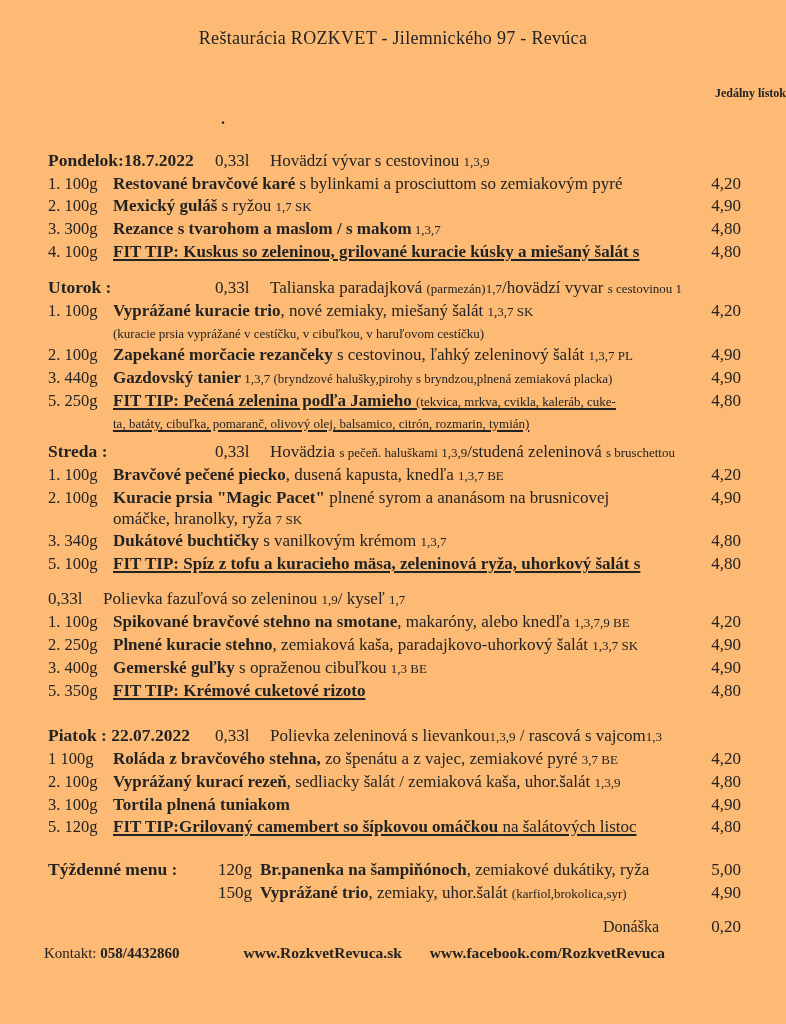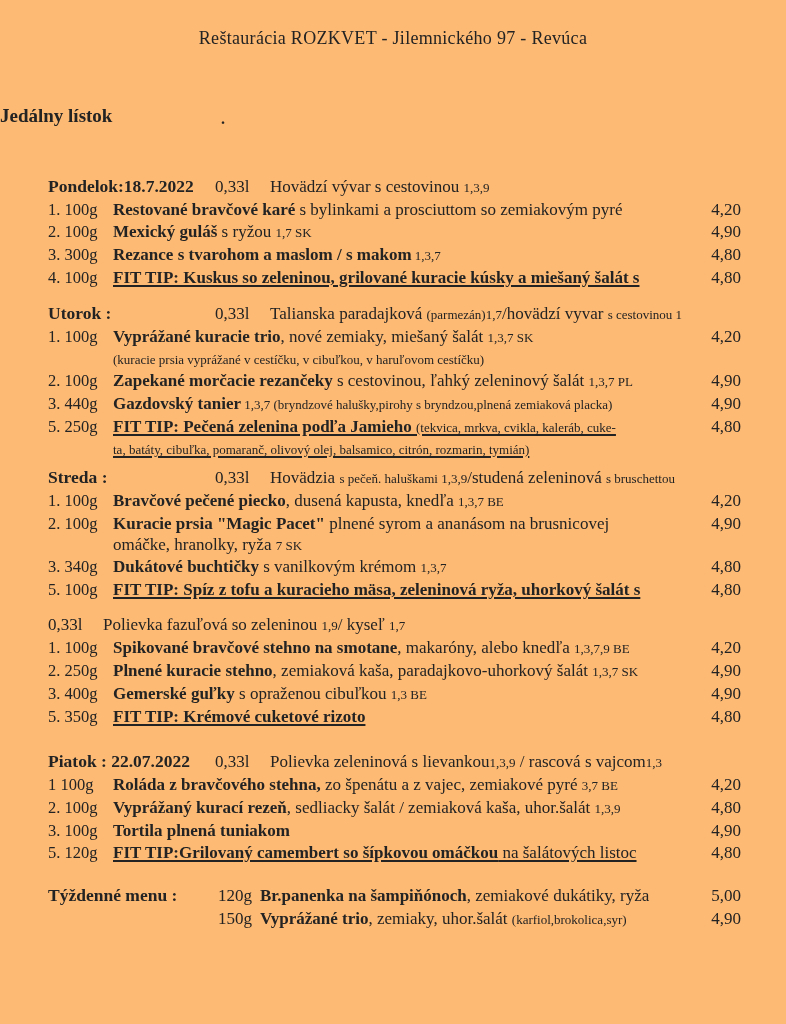--- a/index.html
+++ b/index.html
@@ -3,21 +3,21 @@
 <meta charset="utf-8">
 <style>
   html,body{margin:0;padding:0;background:#e8e8e8;}
   .page{
     width:786px;height:1024px;margin:0 auto;position:relative;overflow:hidden;
     background:#fdba74;color:#232323;
     font-family:"Liberation Serif","DejaVu Serif",serif;
     font-size:17px;
   }
   .doc-title{text-align:center;padding-top:28px;font-size:18px;letter-spacing:.3px;}
-  .menu-title{text-align:left;margin-top:56px;font-weight:700;font-size:19px;}
+  .menu-title{text-align:right;margin-top:37px;font-weight:700;font-size:12px;}
   .stray-dot{position:absolute;left:221px;top:110px;font-weight:700;font-size:16px;}
   .content{margin:48px 45px 0 48px;}
   .day-section{margin-bottom:13px;}
   #days-root .day-section:nth-child(2){margin-bottom:6px;}
   #days-root .day-section:nth-child(4){margin-bottom:22px;}
   .day-header{display:flex;align-items:baseline;white-space:nowrap;overflow:hidden;line-height:22px;}
   .day-label{font-weight:700;min-width:167px;font-size:17.5px;flex-shrink:0;}
   .day-volume{min-width:55px;flex-shrink:0;}
   .day-soup{flex:1;overflow:hidden;}
   .item-row,.item-subrow{display:flex;align-items:baseline;line-height:22px;}
@@ -208,15 +208,24 @@
           <span class="item-price">5,00</span>
         </div>
         <div class="weekly-row">
           <span class="weekly-label"></span>
           <span class="weekly-weight">150g</span>
           <span class="item-content"><span class="seg-bold">Vyprážané trio</span><span class="seg-normal">, zemiaky, uhor.šalát </span><span class="seg-small">(karfiol,brokolica,syr)</span></span>
           <span class="item-price">4,90</span>
         </div>
       </div>
 
-
+    <div class="delivery-row">
+      <span class="delivery-label">Donáška</span>
+      <span class="delivery-price">0,20</span>
+    </div>
+
+    <div class="footer">
+      <span class="contact"><span>Kontakt: </span><span class="contact-number">058/4432860</span></span>
+      <span class="site">www.RozkvetRevuca.sk</span>
+      <span class="fb">www.facebook.com/RozkvetRevuca</span>
+    </div>
   </div>
 </div>
 
 </body></html>

